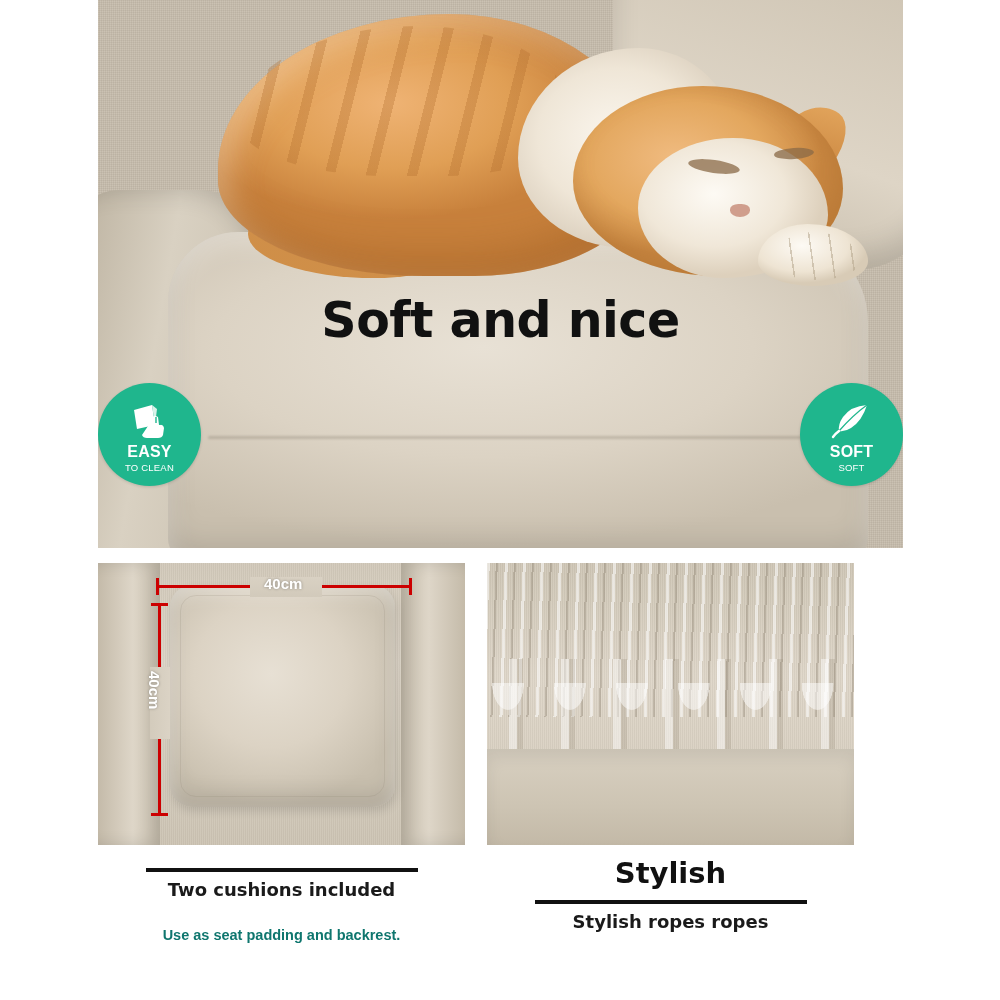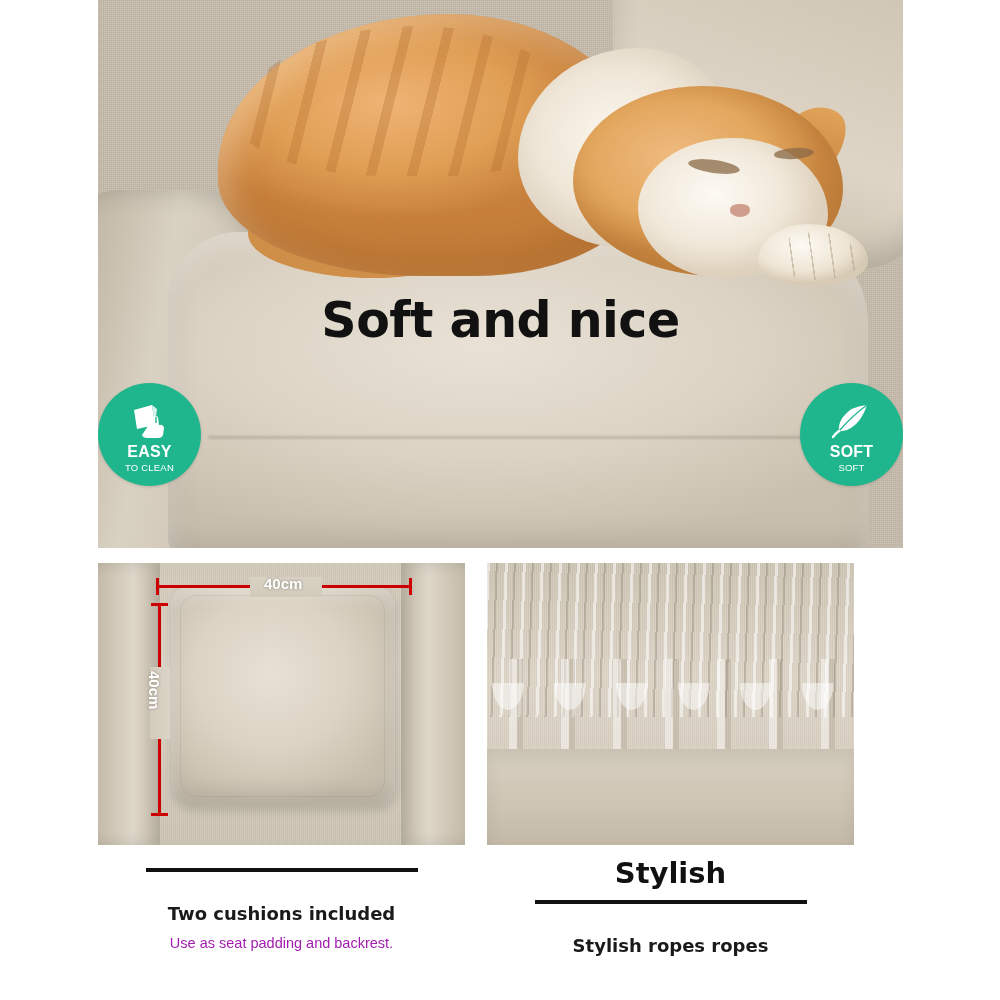--- a/index.html
+++ b/index.html
@@ -491,30 +491,31 @@
     font-family: "DejaVu Sans", sans-serif;
     line-height: 1.1;
   }
   .caption-rule {
     width: 272px;
     height: 4px;
     background: #111111;
     margin: 10px auto 0;
   }
   .caption-sub {
-    margin-top: 31px;
+    margin-top: 7px;
     font-size: 18px;
     font-weight: 700;
     color: #1a1a1a;
     font-family: "DejaVu Sans", sans-serif;
   }
   .caption-note {
-    margin-top: 11px;
+    margin-top: 27px;
     font-size: 14.5px;
-    color: #a21caf;
+    color: #0f766e;
+    font-weight: bold;
   }
 </style>
 </head>
 <body>
 
 <div class="page">
 
   <div class="hero">
     <div class="hero-bg"></div>
     <div class="hero-cushion-topright"></div>

